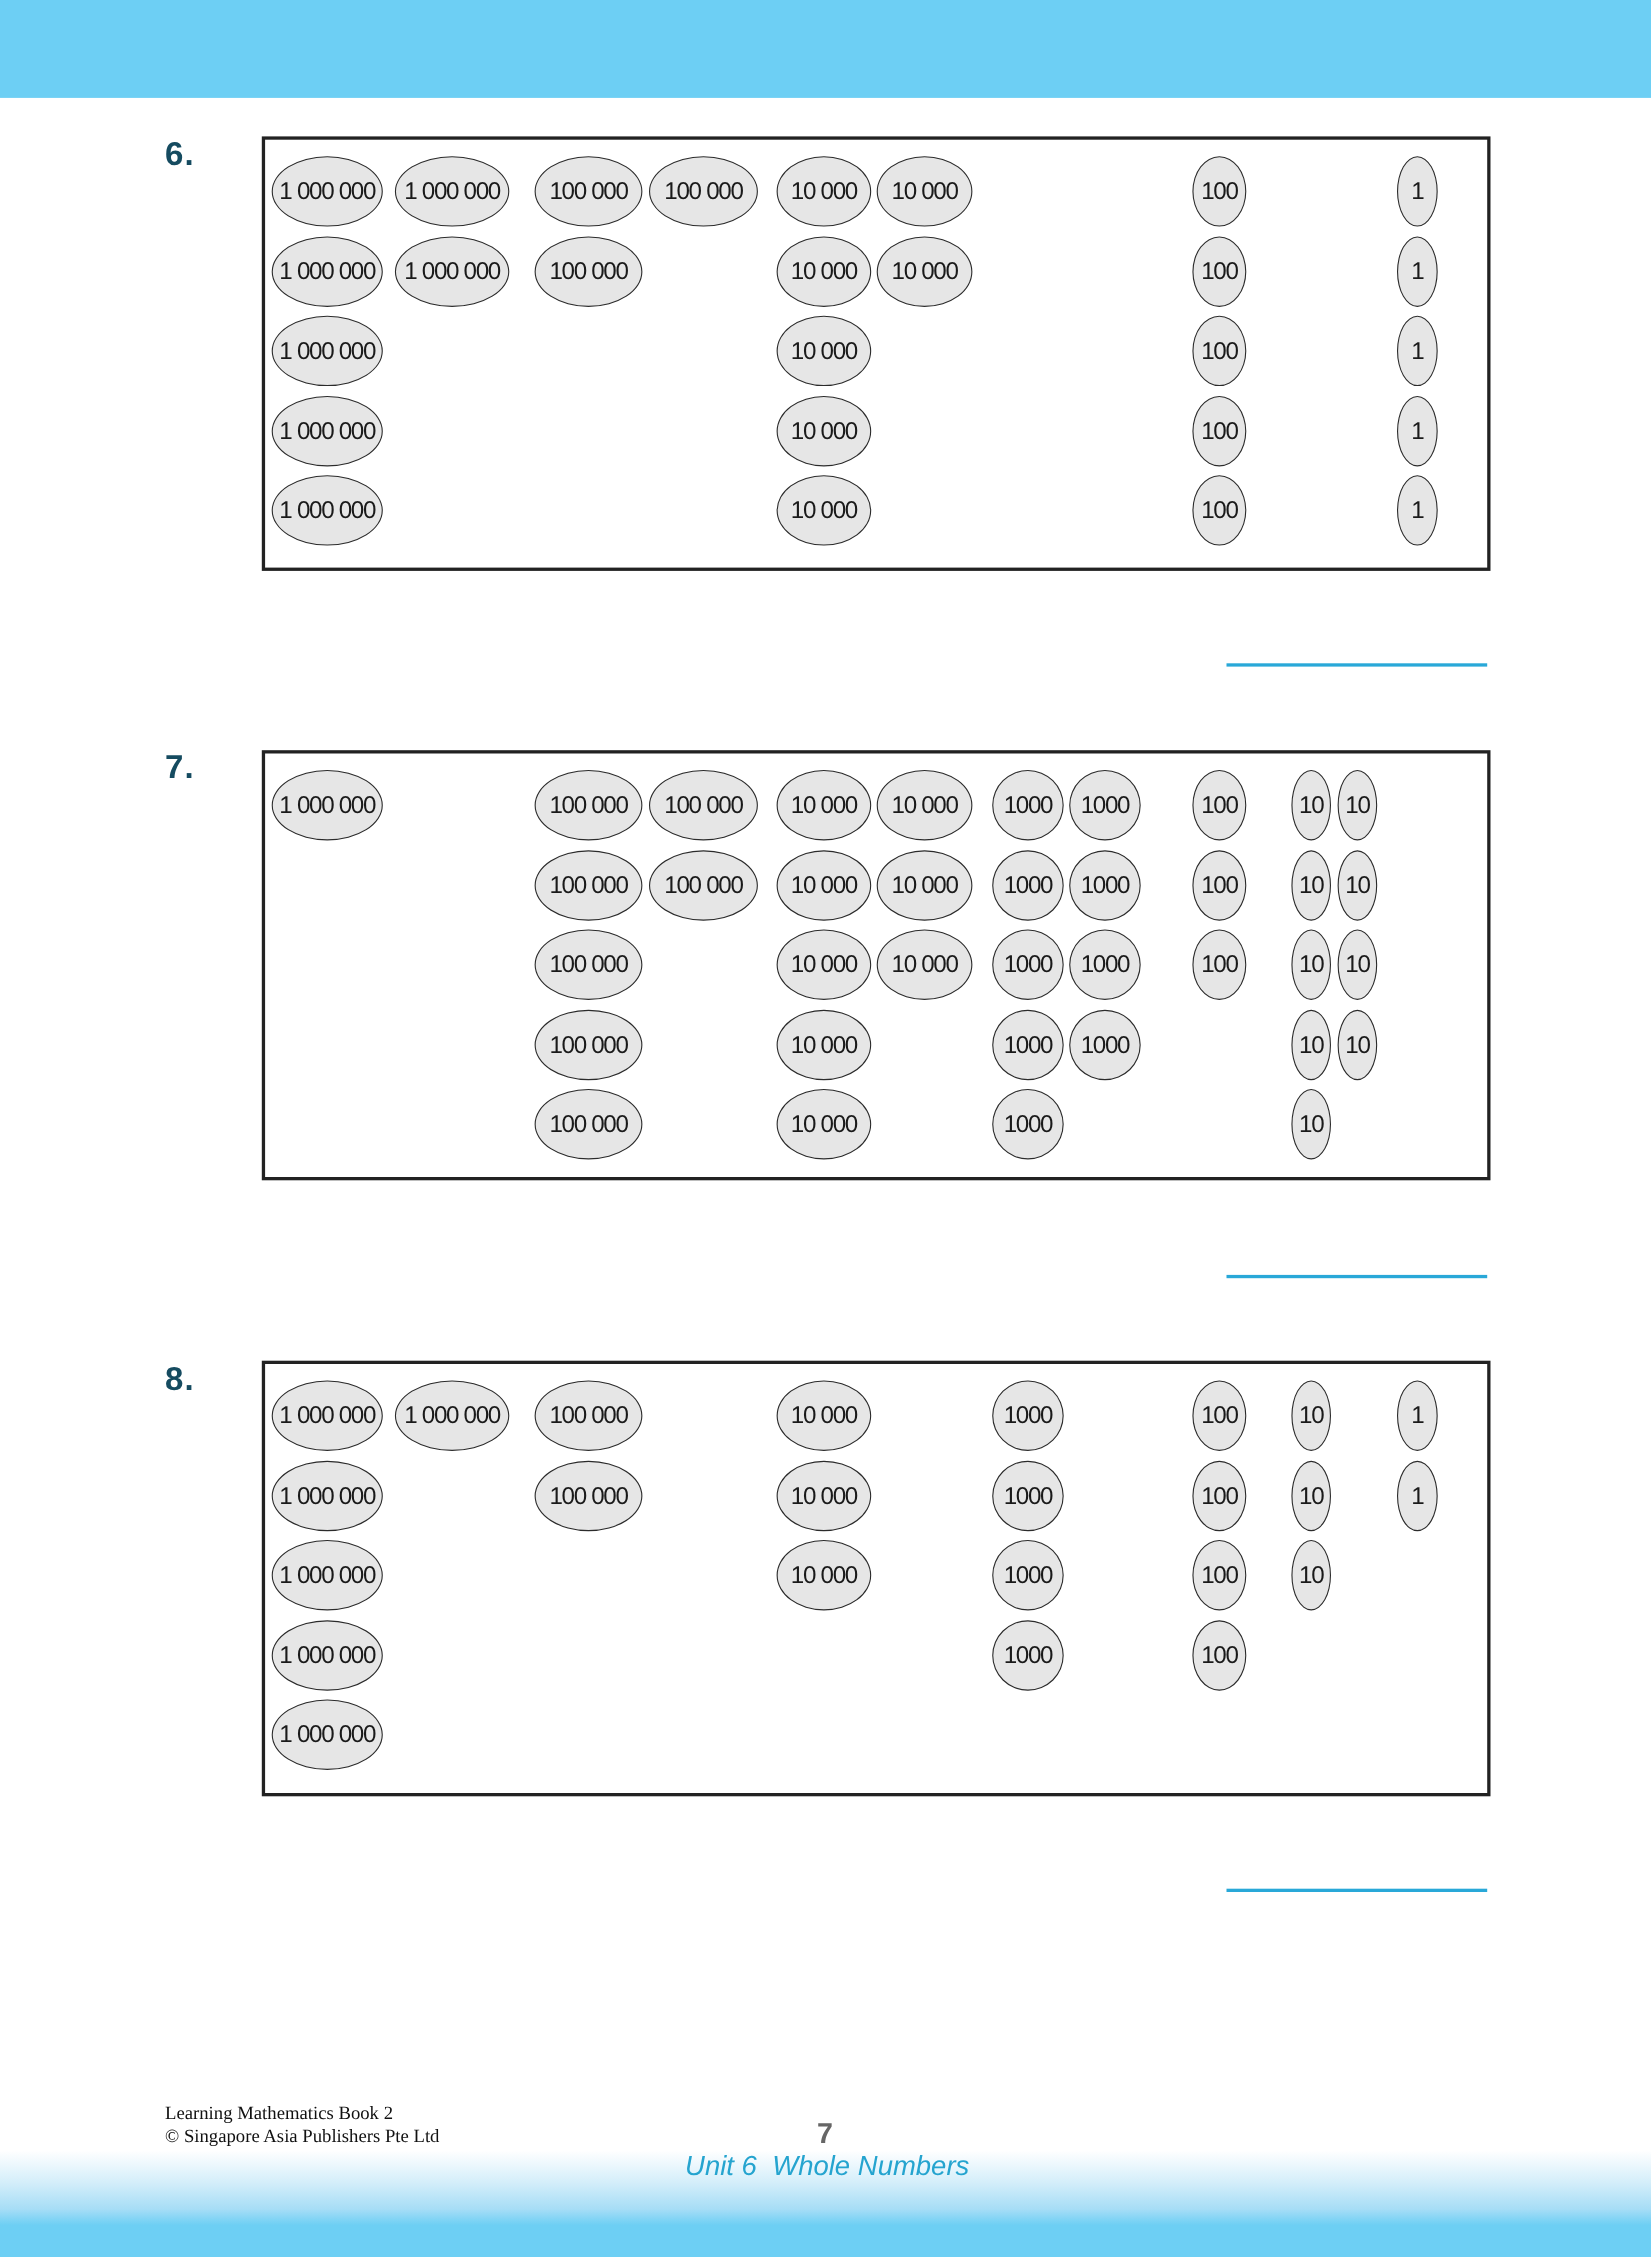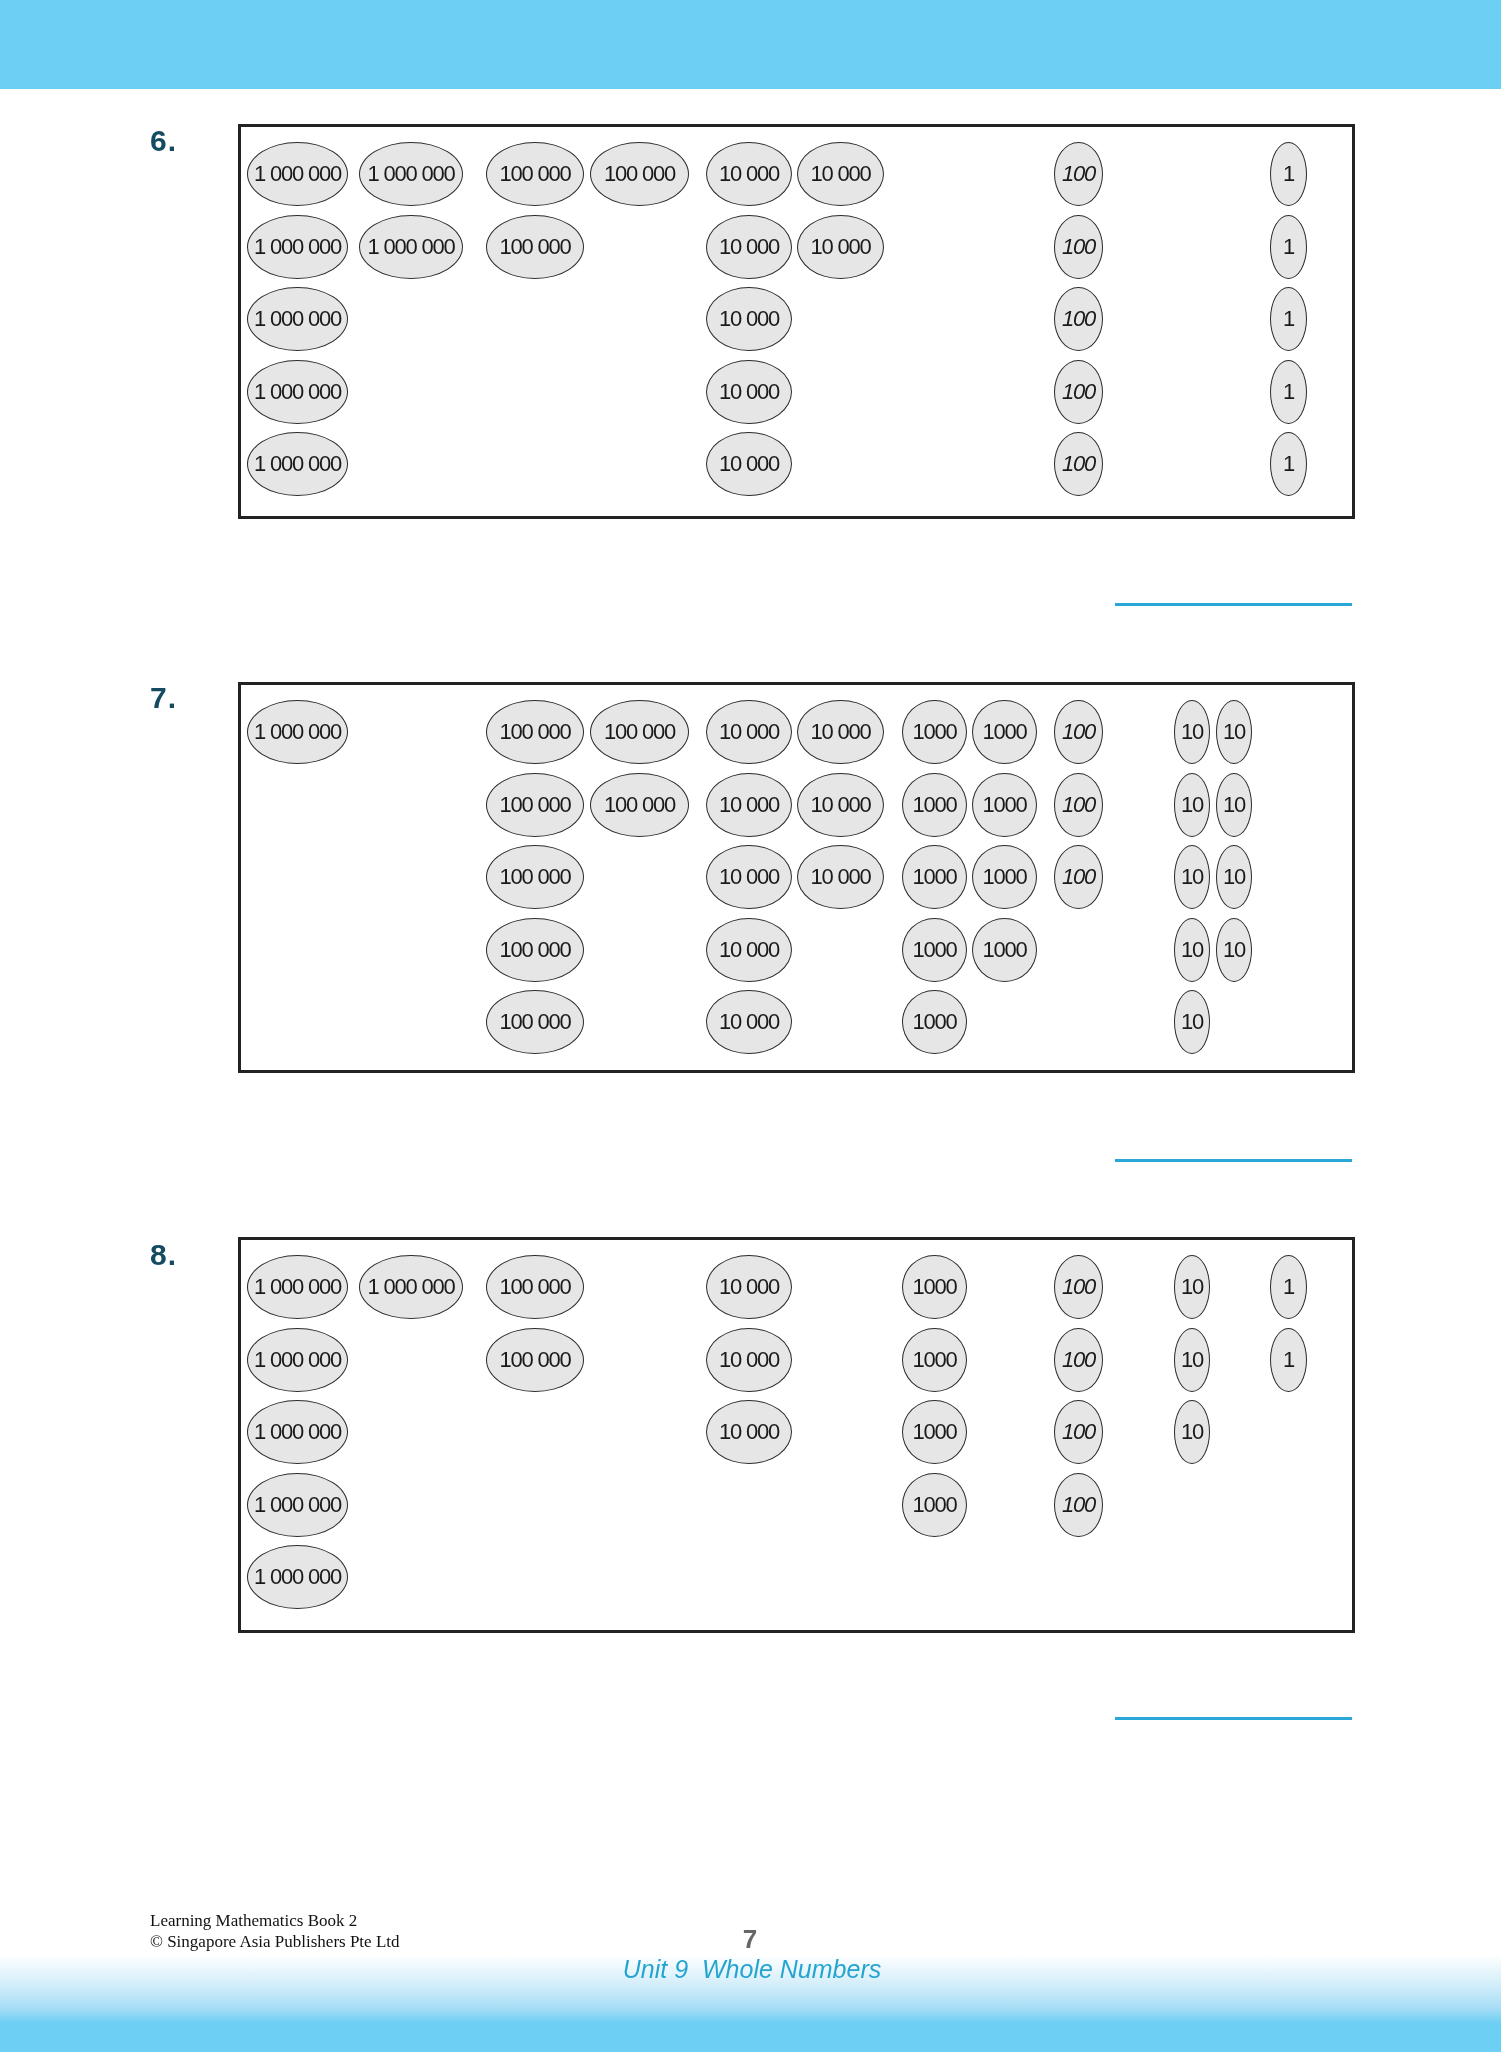--- a/index.html
+++ b/index.html
@@ -36,21 +36,21 @@
   }
   
   .col-A { left:6px;   width:101px; }
   .col-B { left:118px; width:104px; }
   .col-C { left:245px; width:98px; }
   .col-D { left:349px; width:99px; }
   .col-E { left:465px; width:86px; }
   .col-F { left:556px; width:87px; }
   .col-G { left:661px; width:65px; }
   .col-H { left:731px; width:65px; }
-  .col-I { left:813px; width:49px;font-style:italic; }
+  .col-I { left:843px; width:49px; }
   .col-J { left:933px; width:36px; }
   .col-K { left:975px; width:36px; }
   .col-L { left:1029px; width:37px; }
   .answer-line {
     position:absolute; left:1115px; width:237px; height:3px;
     background:#29a8d8;
   }
   .footer-book {
     position:absolute; left:150px; top:1910px;
     font-family:"Liberation Serif", serif; font-size:17px; line-height:21px; color:#111;
@@ -173,13 +173,13 @@
   </div>
 <div class="answer-line" style="top:1717px;"></div>
 
 <div class="bottom-band"></div>
 
 <div class="footer-book">
   <div>Learning Mathematics Book 2</div>
   <div>© Singapore Asia Publishers Pte Ltd</div>
 </div>
 <div class="page-number">7</div>
-<div class="unit-title">Unit 9  Whole Numbers</div>
+<div class="unit-title">Unit 6  Whole Numbers</div>
 
 </body></html>

